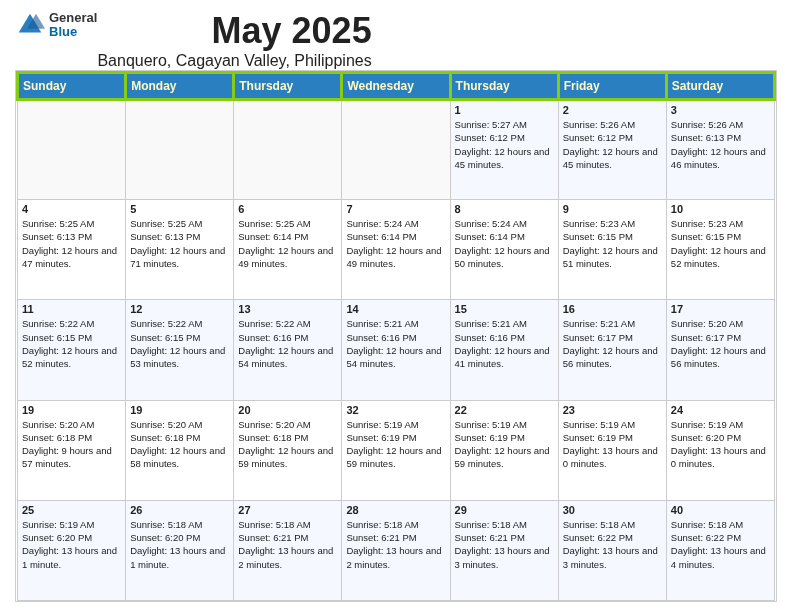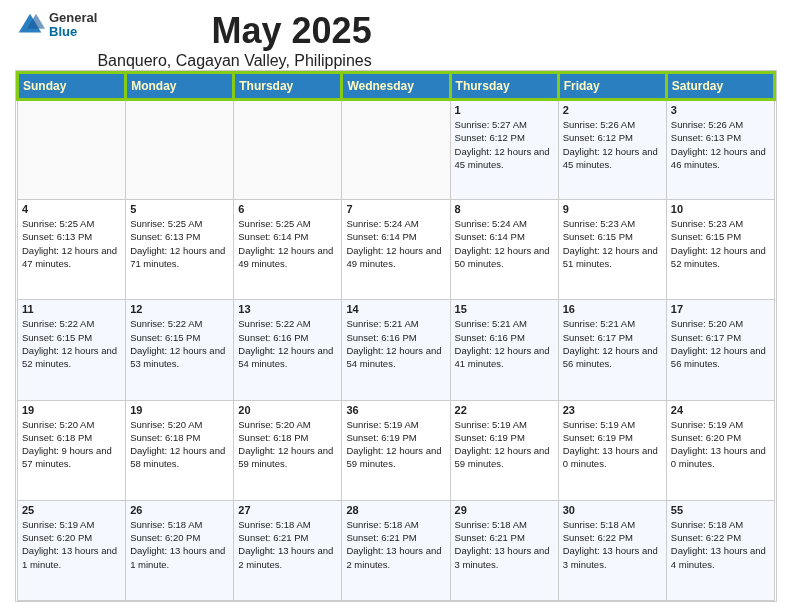--- a/index.html
+++ b/index.html
@@ -302,21 +302,21 @@
       </td>
             <td>
         <span class="day-number">20</span>
         <div class="day-info">
           <span>Sunrise: 5:20 AM</span><br>
           <span>Sunset: 6:18 PM</span><br>
           <span>Daylight: 12 hours and 59 minutes.</span>
         </div>
       </td>
             <td>
-        <span class="day-number">36</span>
+        <span class="day-number">32</span>
         <div class="day-info">
           <span>Sunrise: 5:19 AM</span><br>
           <span>Sunset: 6:19 PM</span><br>
           <span>Daylight: 12 hours and 59 minutes.</span>
         </div>
       </td>
             <td>
         <span class="day-number">22</span>
         <div class="day-info">
           <span>Sunrise: 5:19 AM</span><br>
@@ -384,21 +384,21 @@
       </td>
             <td>
         <span class="day-number">30</span>
         <div class="day-info">
           <span>Sunrise: 5:18 AM</span><br>
           <span>Sunset: 6:22 PM</span><br>
           <span>Daylight: 13 hours and 3 minutes.</span>
         </div>
       </td>
             <td>
-        <span class="day-number">55</span>
+        <span class="day-number">40</span>
         <div class="day-info">
           <span>Sunrise: 5:18 AM</span><br>
           <span>Sunset: 6:22 PM</span><br>
           <span>Daylight: 13 hours and 4 minutes.</span>
         </div>
       </td>
           </tr>
         </tbody>
     </table>
   </div>

